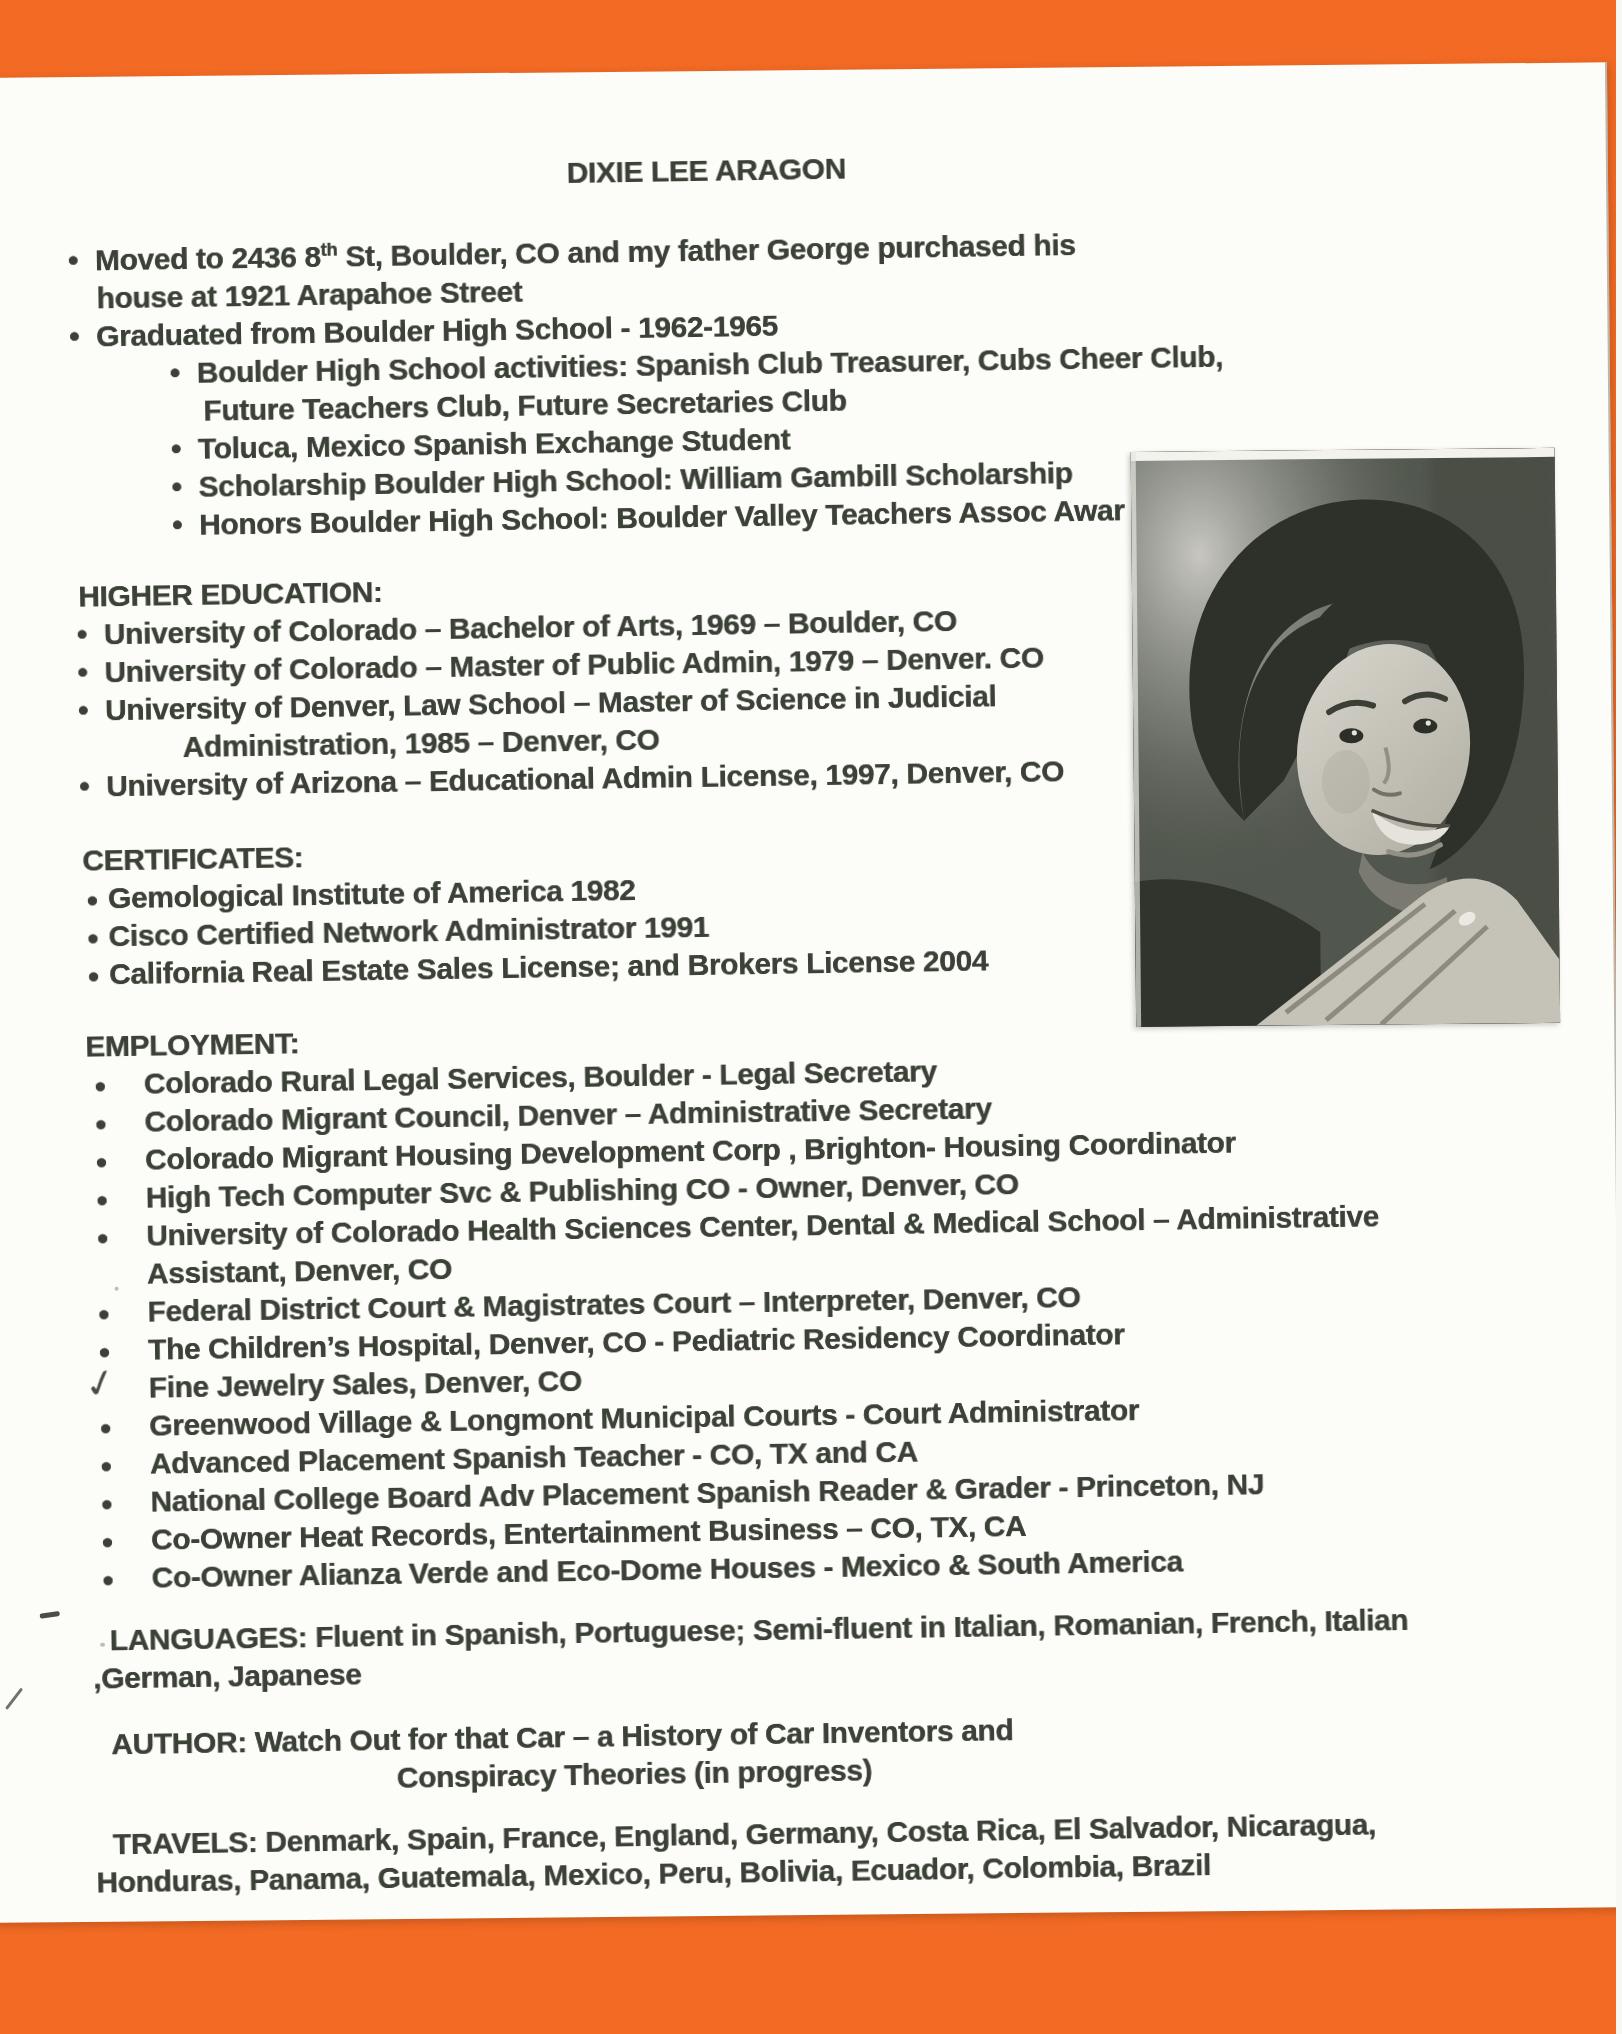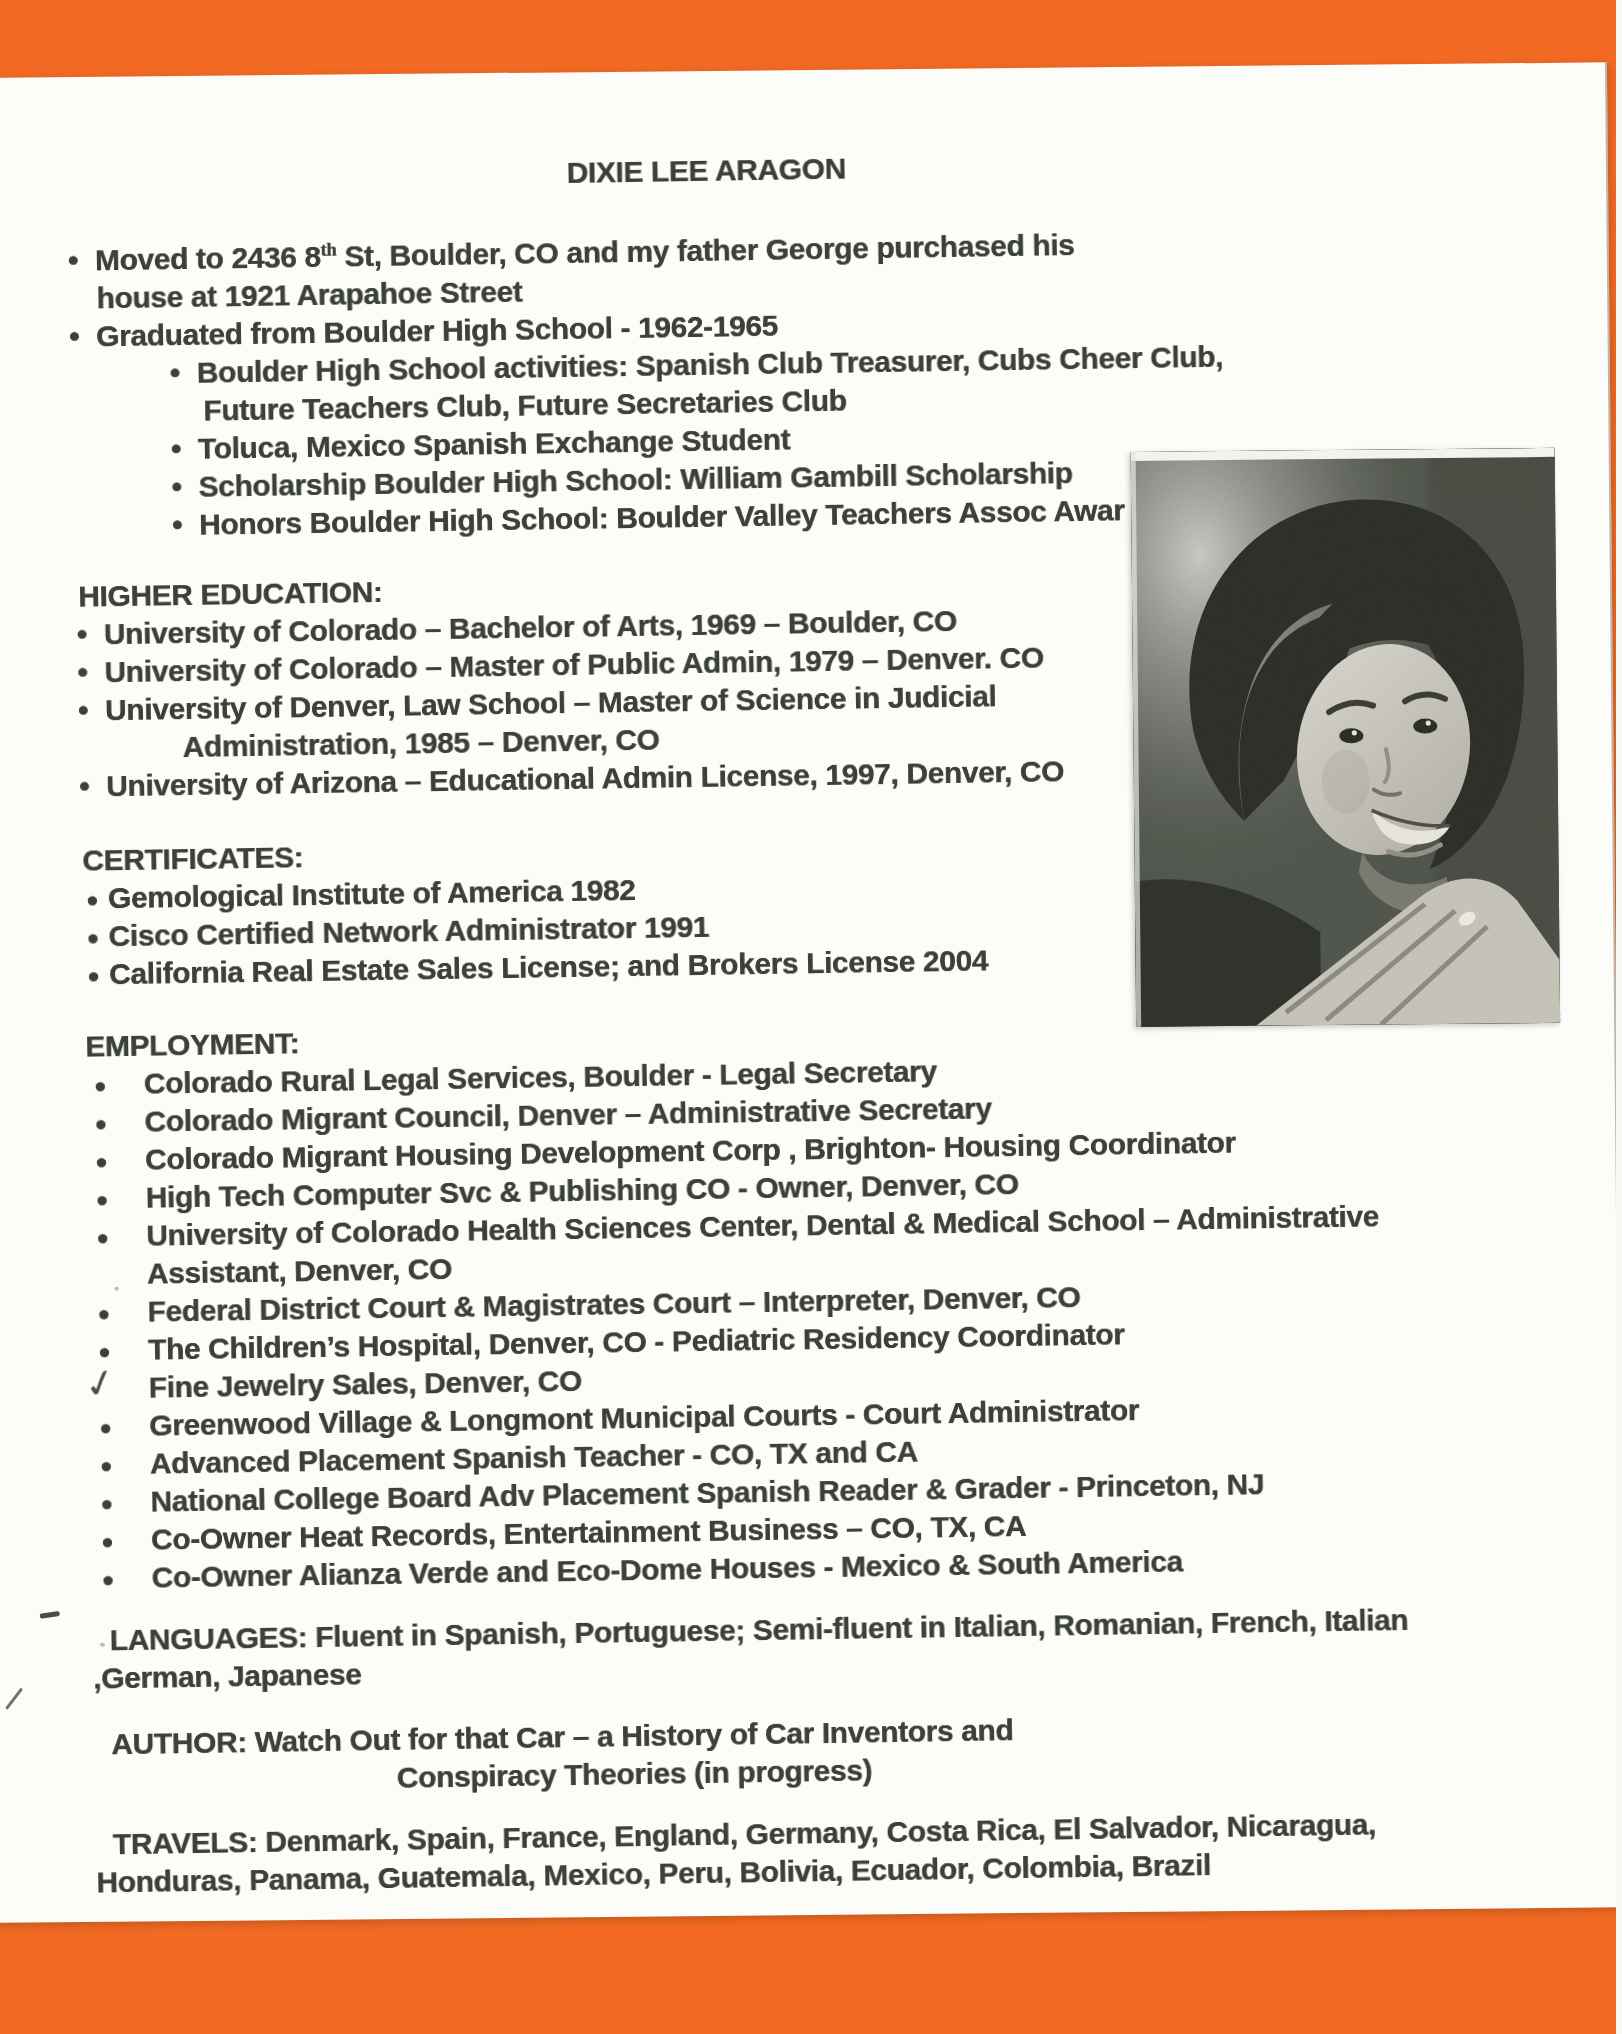--- a/index.html
+++ b/index.html
@@ -20,21 +20,21 @@
     transform:rotate(-0.35deg);transform-origin:0 0;
     color:#3b4136;
     filter:blur(0.3px);
     letter-spacing:-0.4px;
   }
   .row{
     position:relative;min-height:38px;line-height:38px;
     font-size:30px;font-weight:700;white-space:nowrap;
     text-shadow:0.3px 0.3px 0 #3b4136;
   }
-  .row sup{font-size:0.62em;vertical-align:super;line-height:0;font-family:Liberation Serif, serif;}
+  .row sup{font-size:0.62em;vertical-align:super;line-height:0;}
   .bullet{position:absolute;top:0;}
   .title{padding-left:545px;}
   .b1{padding-left:72px;}   .b1 .bullet{left:45px;}
   .c1{padding-left:73px;}
   .b2{padding-left:172px;}  .b2 .bullet{left:145px;}
   .c2{padding-left:178px;}
   .h{padding-left:50px;}
   .bh{padding-left:75px;}   .bh .bullet{left:48px;}
   .c3{padding-left:152px;}
   .dotc{padding-left:75px;} .dotc .bullet{left:53px;font-size:21px;top:1px;}

